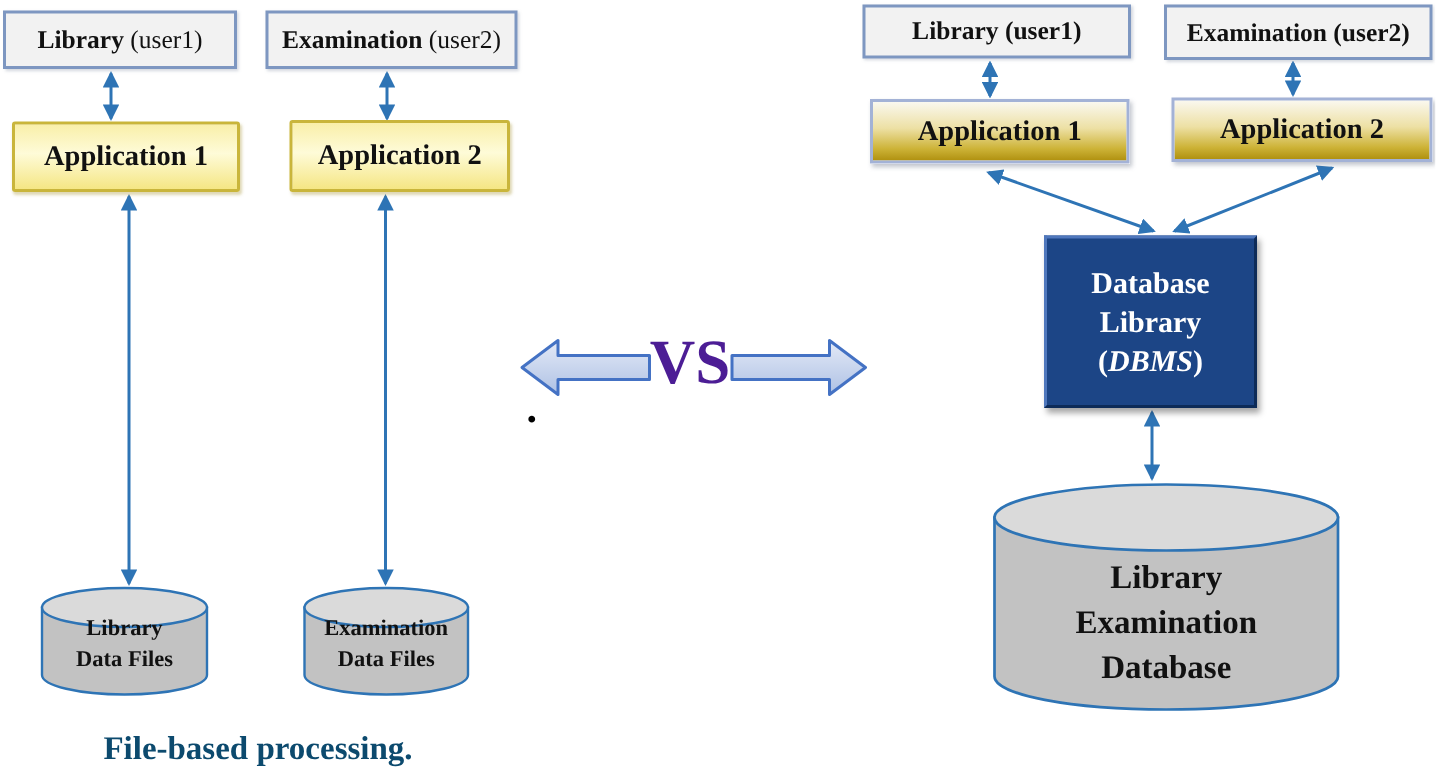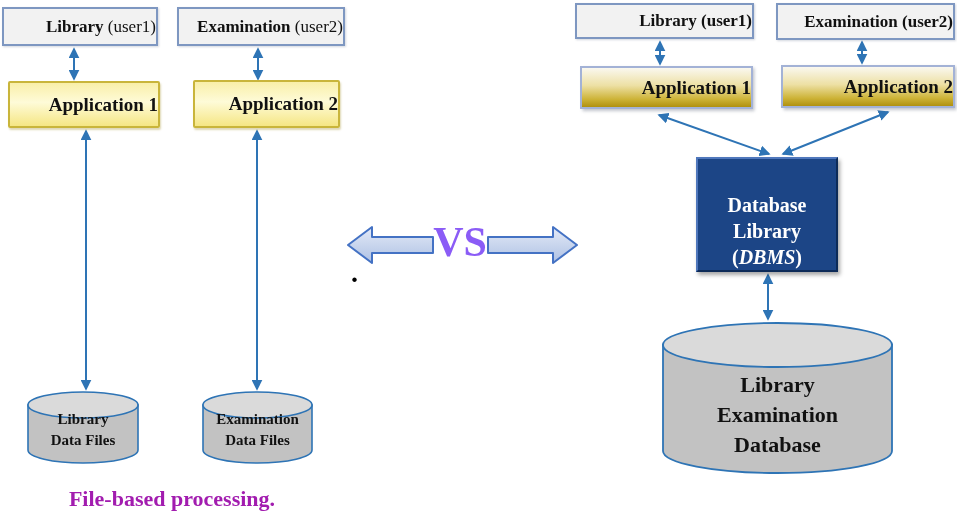--- a/index.html
+++ b/index.html
@@ -3,21 +3,21 @@
 <meta charset="utf-8">
 <style>
   html,body{margin:0;padding:0;background:#fff;}
   #canvas{
     position:relative;width:957px;height:517px;background:#ffffff;overflow:hidden;
     font-family:"Liberation Serif", serif;color:#111;
   }
   #wires{position:absolute;left:0;top:0;width:957px;height:517px;z-index:0;}
   .box{
     position:absolute;box-sizing:border-box;z-index:2;
-    display:flex;align-items:center;justify-content:flex-end;text-align:center;
+    display:flex;align-items:center;justify-content:center;text-align:center;
     line-height:1.12;
   }
   .userbox{
     background:#F2F2F2;border:2px solid #7E97C1;font-size:17px;
     box-shadow:1px 1px 2px rgba(130,140,160,.35);
   }
   .userbox .uname{font-weight:bold;}
   .userbox.allbold{font-weight:bold;}
   .appL{
     background:linear-gradient(180deg,#F9EFA9 0%,#FEFBD8 45%,#F5E684 100%);
@@ -36,25 +36,25 @@
     border-style:solid;border-width:2px;border-color:#4F77BC #0D2B58 #0D2B58 #4F77BC;
     box-shadow:2px 3px 4px rgba(0,0,0,.35);
     flex-direction:column;
   }
   .cyl-label{
     position:absolute;z-index:2;text-align:center;font-weight:bold;color:#111;
   }
   .cyl-small{font-size:15px;line-height:21px;}
   .cyl-big{font-size:22px;line-height:30px;}
   .caption{
-    position:absolute;z-index:2;font-weight:bold;font-size:22px;text-align:center;color:#a21caf;
+    position:absolute;z-index:2;font-weight:bold;font-size:22px;text-align:center;color:#0c4a6e;
   }
   .vs{
     position:absolute;z-index:2;font-weight:bold;font-size:42px;line-height:42px;
-    text-align:center;color:#8b5cf6;
+    text-align:center;color:#4c1d95;
   }
   .stray-dot{
     position:absolute;z-index:2;font-weight:bold;font-size:28px;line-height:34px;color:#000;
   }
 </style>
 </head>
 <body>
 
 <div id="canvas">
 

